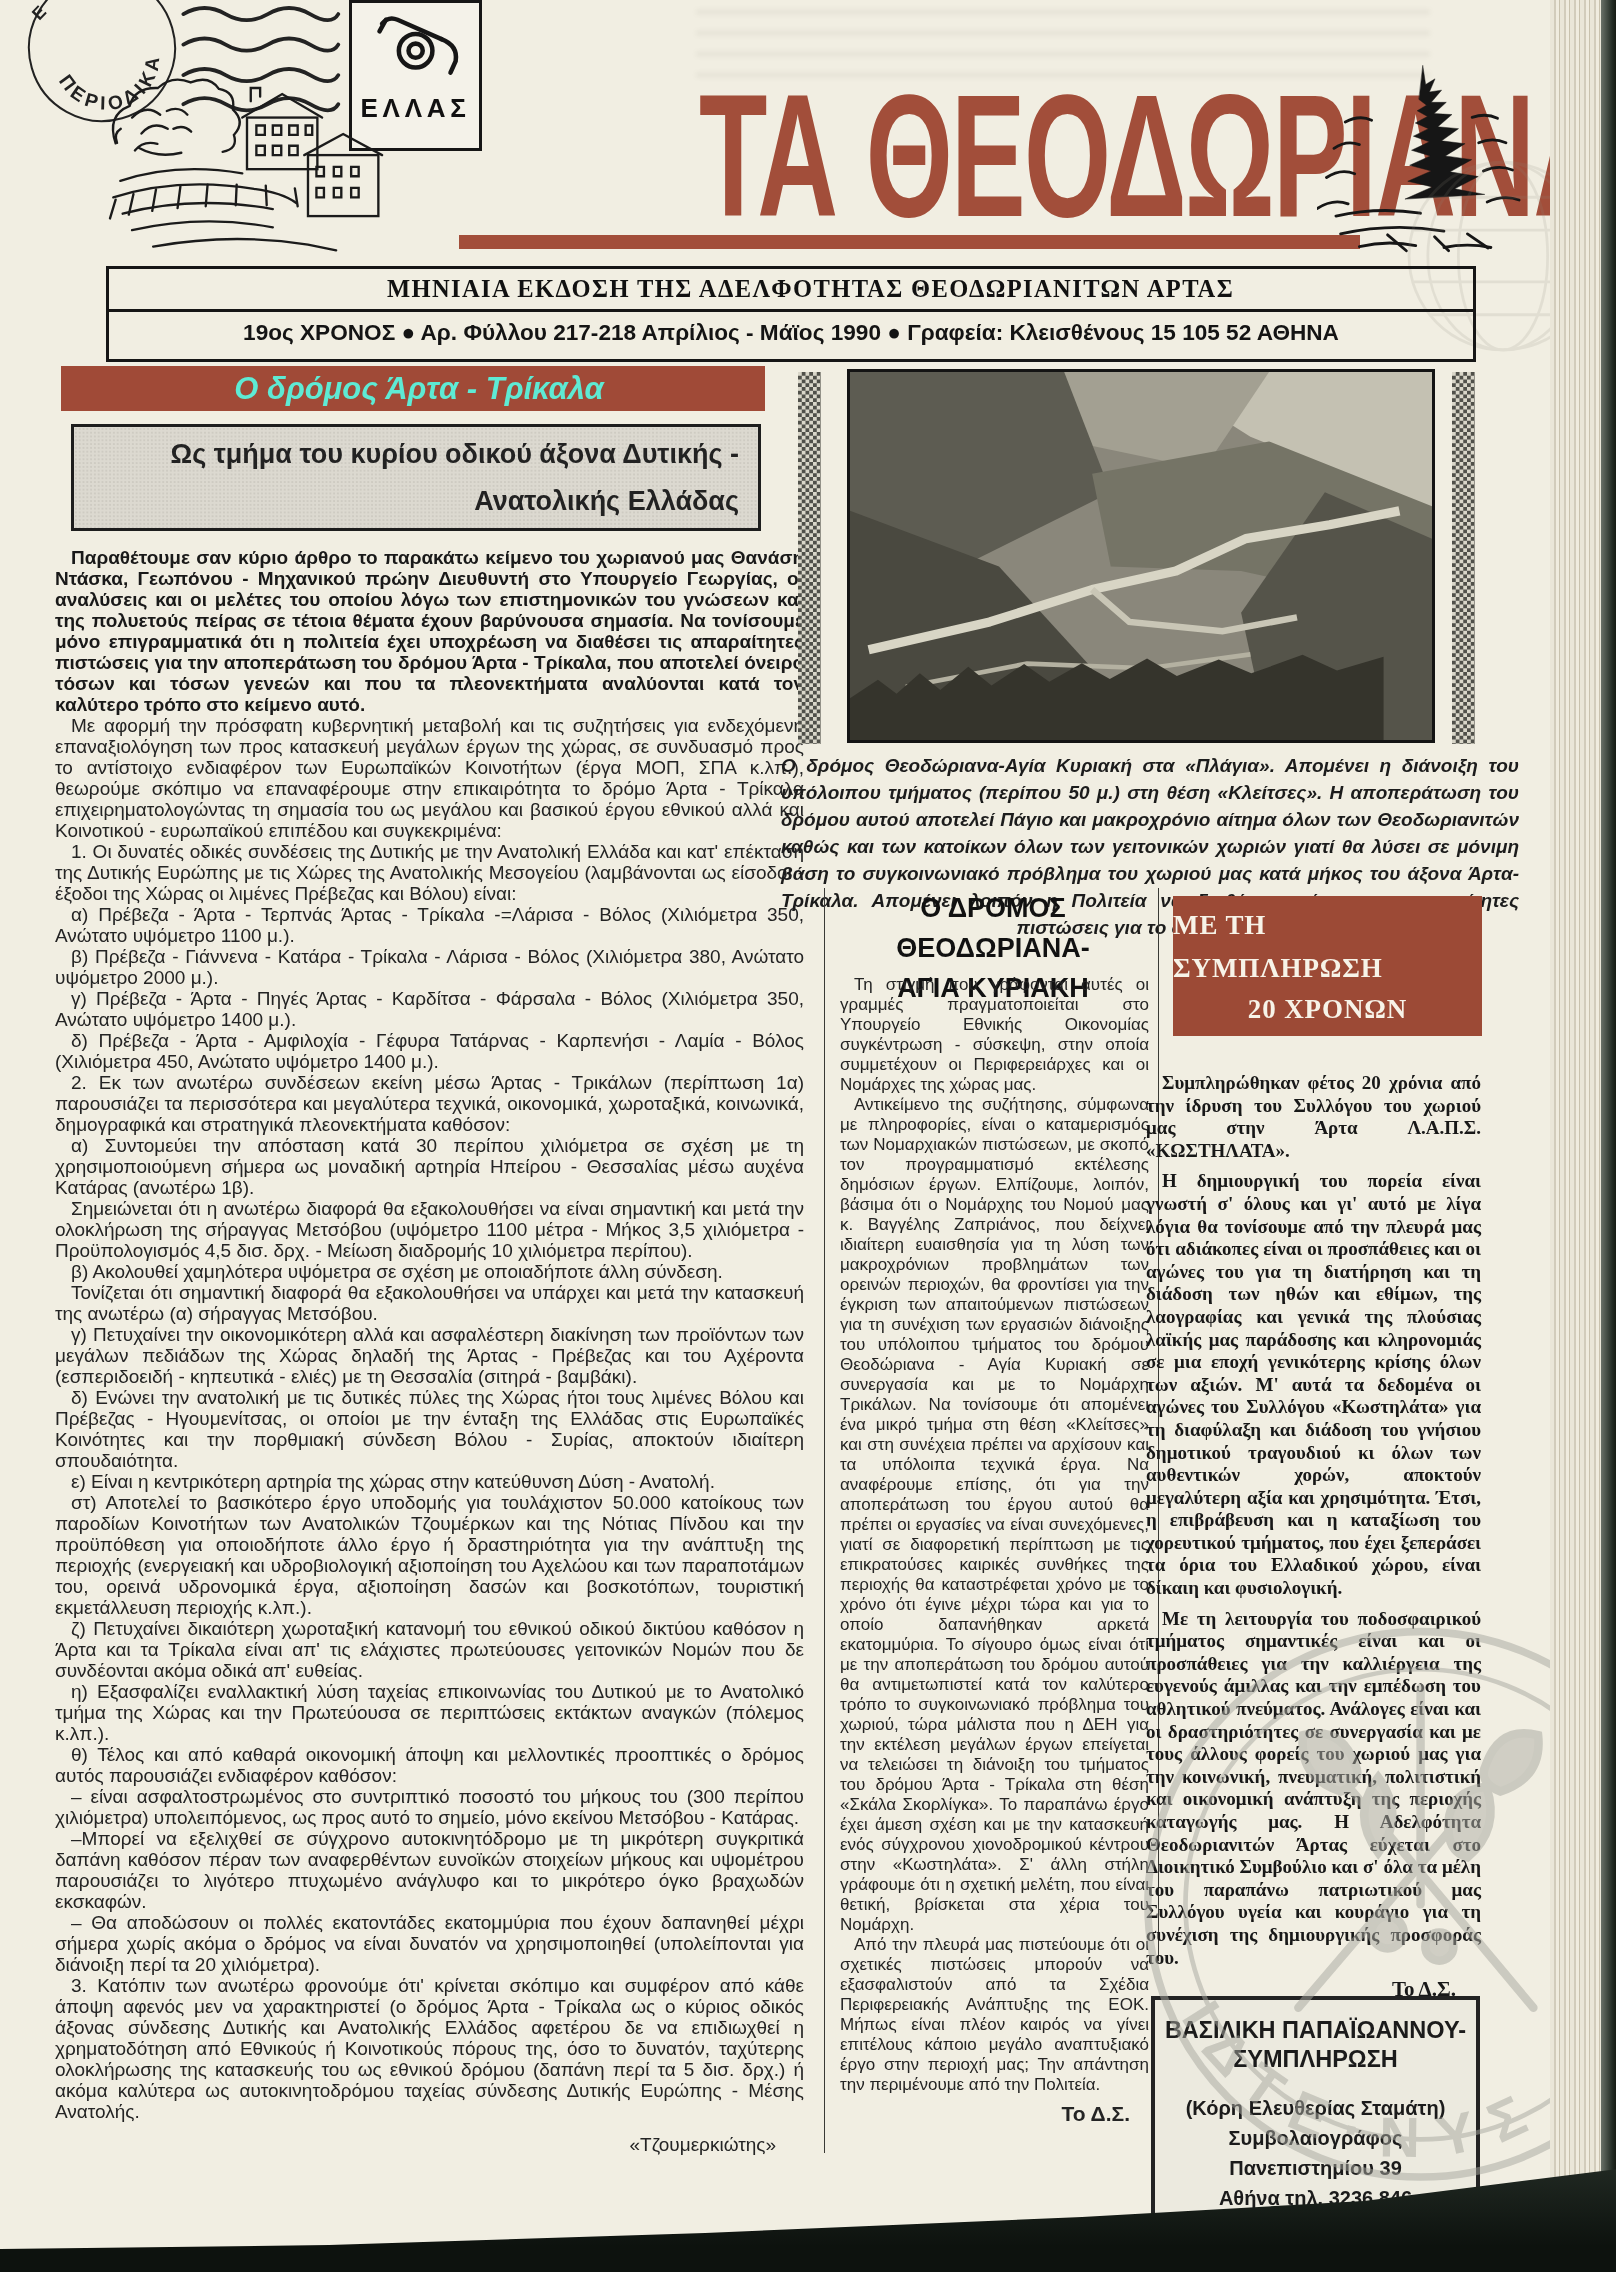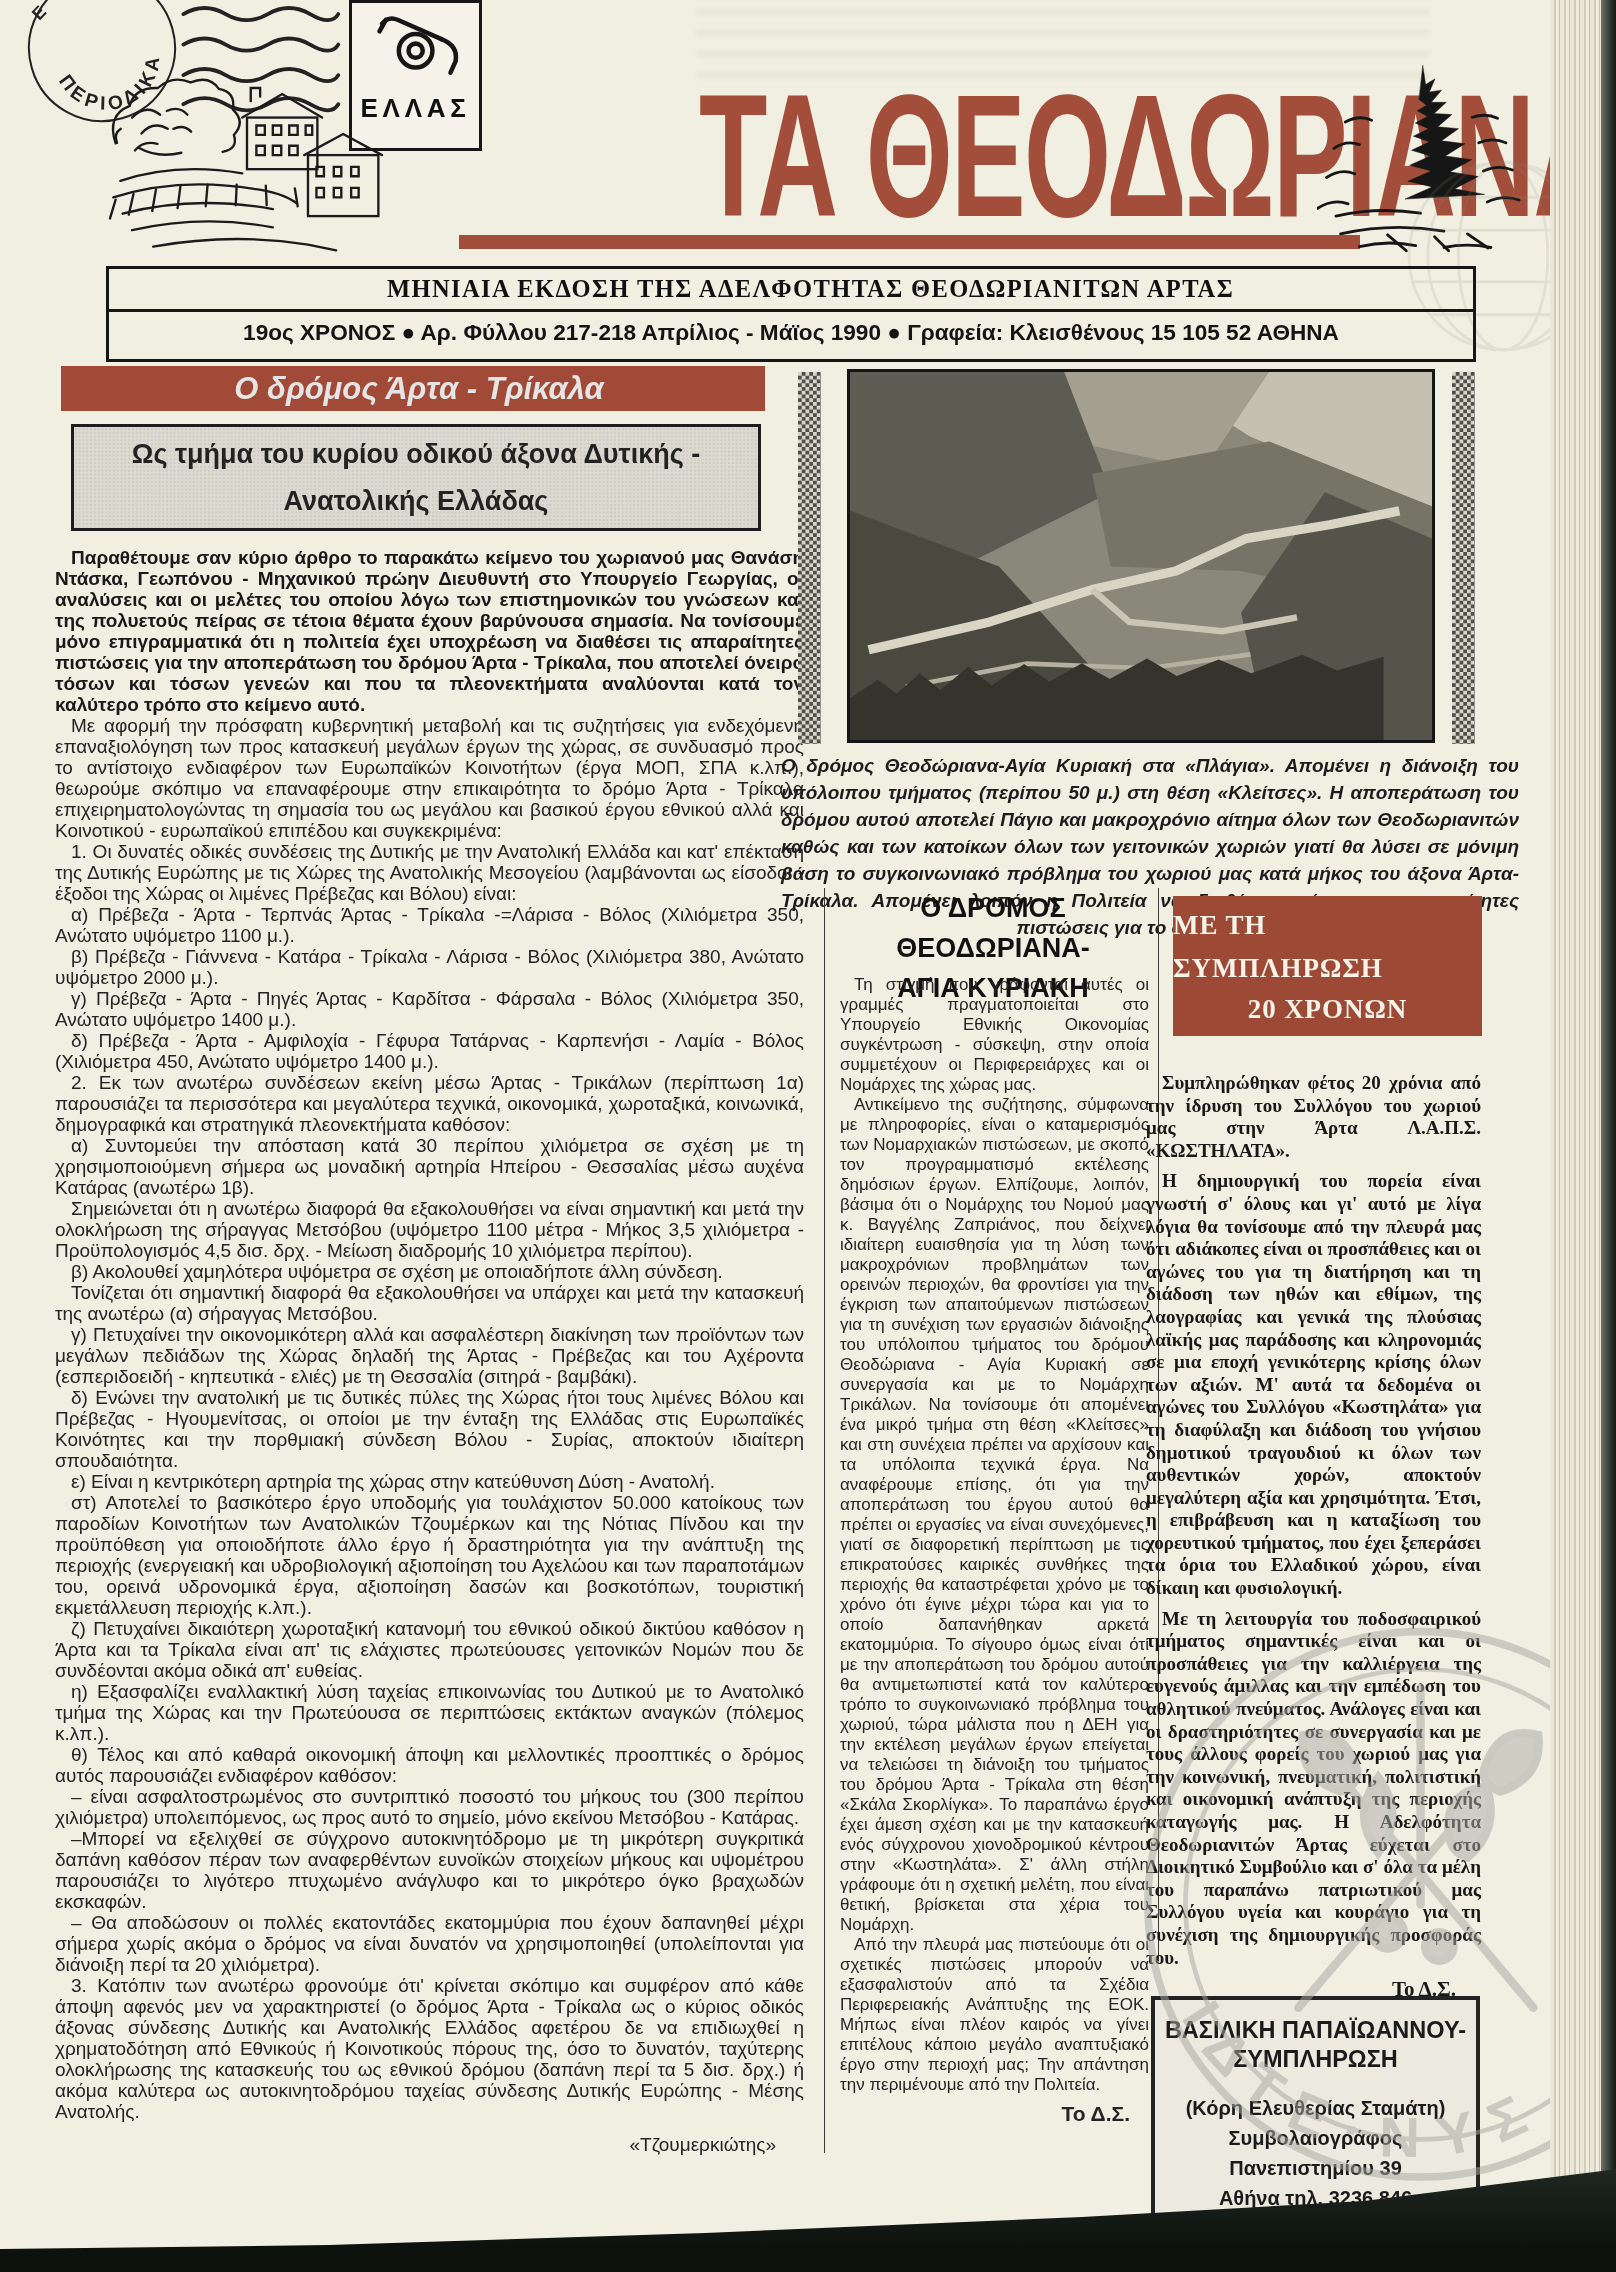--- a/index.html
+++ b/index.html
@@ -29,26 +29,26 @@
   .globe{position:absolute;left:1402px;top:155px;width:202px;height:202px;opacity:.15;}
 
   .infobox{position:absolute;left:106px;top:266px;width:1370px;height:96px;border:3.8px solid #161616;background:transparent;}
   .infobox .row1{height:43px;border-bottom:3.8px solid #161616;display:flex;align-items:center;justify-content:center;
                  font-family:"Liberation Serif",serif;font-weight:bold;font-size:24.5px;letter-spacing:1.4px;color:#111;padding-left:39px;}
   .infobox .row2{height:42px;display:flex;align-items:center;justify-content:center;
                  font-weight:bold;font-size:22.6px;color:#141414;}
 
   
   .kicker{position:absolute;left:61px;top:366px;width:704px;height:45px;background:#a04a37;
-          display:flex;align-items:center;justify-content:center;color:#e5e5e5;
+          display:flex;align-items:center;justify-content:center;color:#5eead4;
           font-size:31px;font-weight:bold;font-style:italic;padding-left:12px;}
   .graybox{position:absolute;left:71px;top:424px;width:690px;height:107px;border:3.3px solid #1d1d1d;
            background-color:#dcd9d0;background-image:radial-gradient(#c6c3ba 0.6px,transparent 0.8px);
            background-size:3.8px 3.8px;display:flex;align-items:center;justify-content:center;text-align:center;}
-  .graybox .t{font-size:27px;line-height:47px;font-weight:bold;color:#222;padding:0 19px;}
+  .graybox .t{font-size:27px;line-height:47px;font-weight:bold;color:#222;padding:0 19px;text-align:right;}
   .leadcol{position:absolute;left:55px;top:547px;width:749px;font-size:19px;line-height:21px;
            text-align:justify;color:#242424;}
   .leadcol p{margin:0;text-indent:16px;}
   .leadcol p.intro{font-weight:bold;color:#191919;}
   .lead-sig{margin-top:12.2px;text-align:right;padding-right:28px;font-size:19px;color:#242424;}
 
   
   .checker{position:absolute;top:372px;width:22.6px;height:372px;
            background:repeating-conic-gradient(#50504a 0 25%,#d9d6c9 0 50%);background-size:7.5px 7.5px;}
   .photo{position:absolute;left:847px;top:369px;width:588px;height:374px;border:3.8px solid #141414;background:#87857a;}

